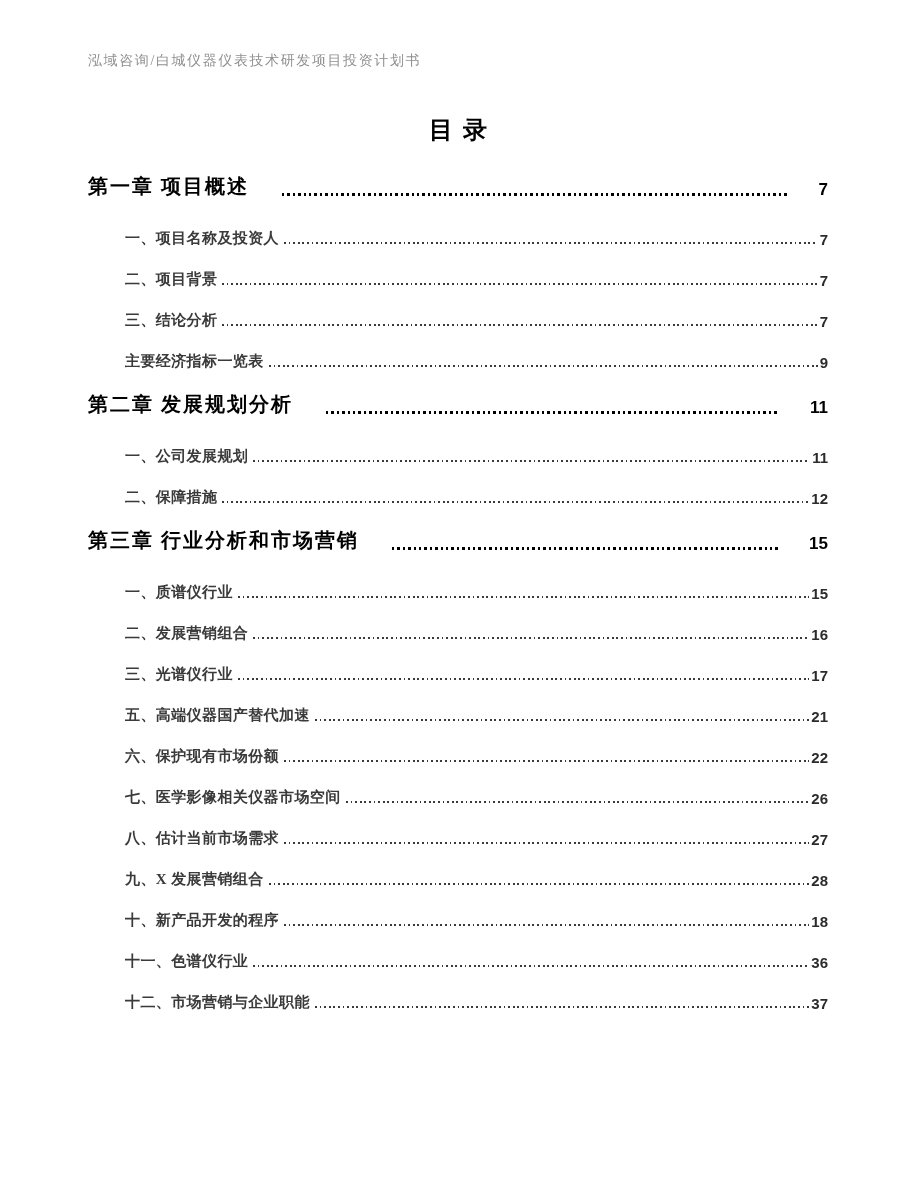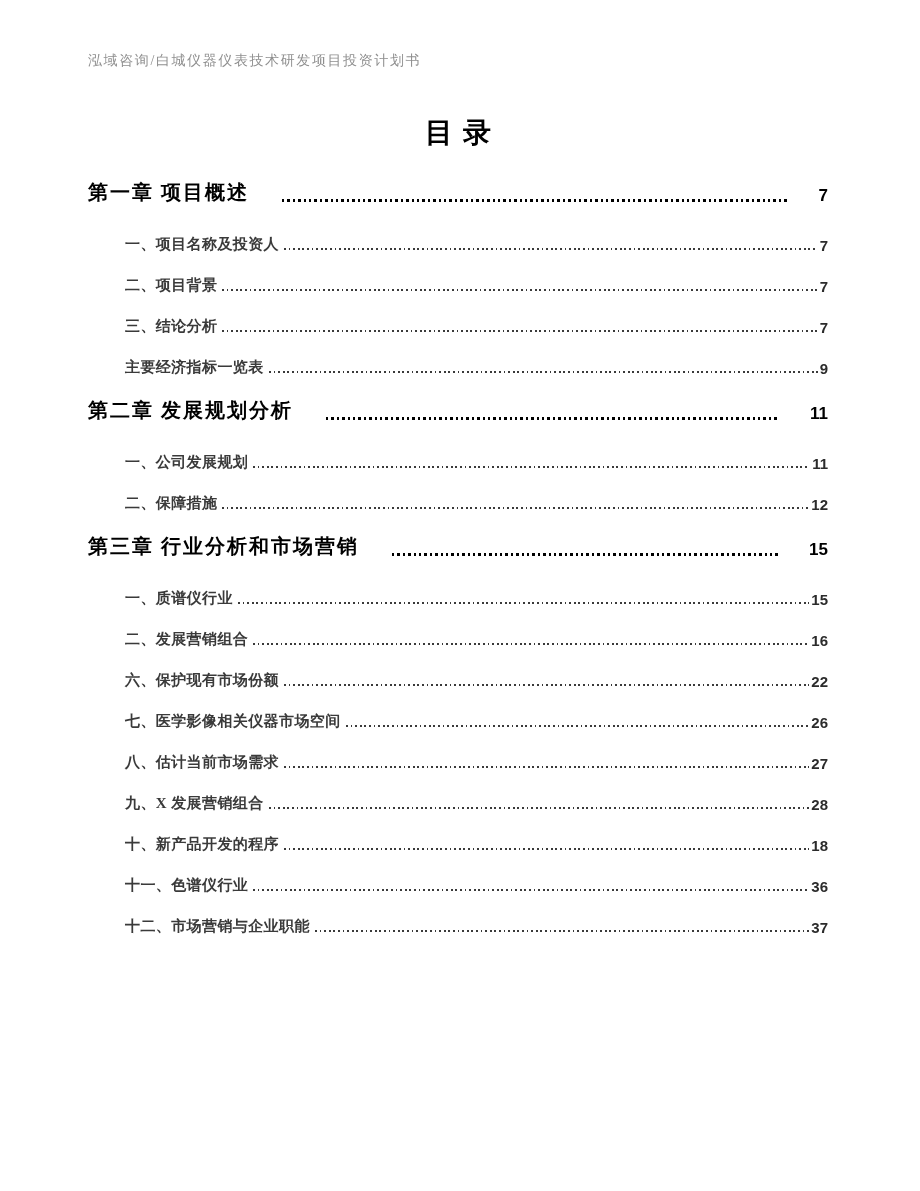--- a/index.html
+++ b/index.html
@@ -20,21 +20,21 @@
   }
   .doc-header {
     font-size: 14px;
     letter-spacing: 1.6px;
     color: #8f8f8f;
     white-space: nowrap;
   }
   .doc-title {
     margin-top: 44px;
     text-align: center;
-    font-size: 28px;
+    font-size: 24px;
     font-weight: bold;
     color: #000000;
     letter-spacing: 10px;
     text-indent: 10px;
   }
   .toc {
     margin-top: 28px;
   }
   .row {
     display: flex;
@@ -143,20 +143,30 @@
         <span class="label">一、质谱仪行业</span>
         <span class="leader"></span>
         <span class="page-num">15</span>
       </div>
       <div class="row item">
         <span class="label">二、发展营销组合</span>
         <span class="leader"></span>
         <span class="page-num">16</span>
       </div>
       <div class="row item">
+        <span class="label">三、光谱仪行业</span>
+        <span class="leader"></span>
+        <span class="page-num">17</span>
+      </div>
+      <div class="row item">
+        <span class="label">五、高端仪器国产替代加速</span>
+        <span class="leader"></span>
+        <span class="page-num">21</span>
+      </div>
+      <div class="row item">
         <span class="label">六、保护现有市场份额</span>
         <span class="leader"></span>
         <span class="page-num">22</span>
       </div>
       <div class="row item">
         <span class="label">七、医学影像相关仪器市场空间</span>
         <span class="leader"></span>
         <span class="page-num">26</span>
       </div>
       <div class="row item">

